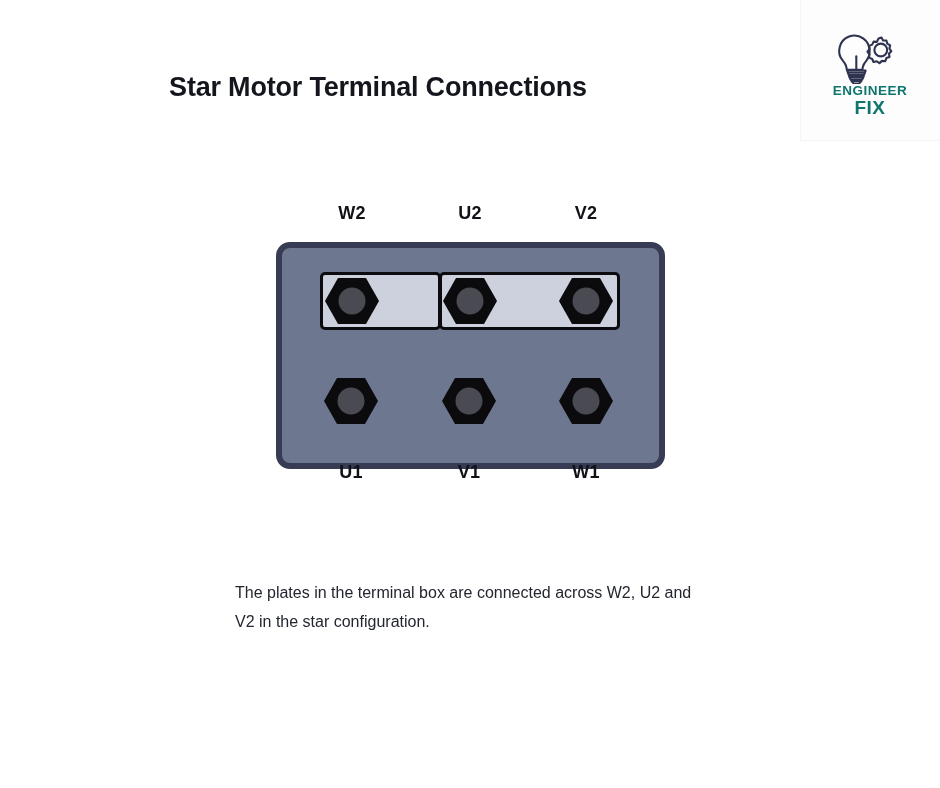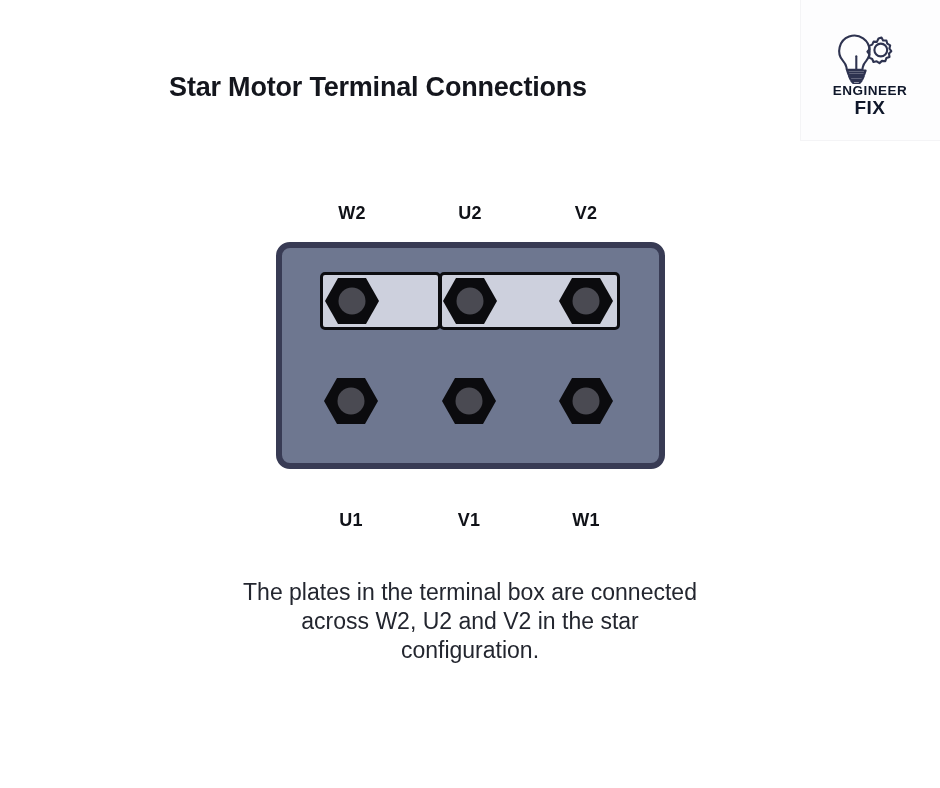--- a/index.html
+++ b/index.html
@@ -35,21 +35,21 @@
     width: 96px;
     height: 88px;
     text-align: center;
   }
   #brand-logo .mark {
     width: 96px;
     height: 56px;
     display: block;
   }
   #brand-logo .wordmark {
-    color: #0f172a;
+    color: #0f766e;
     font-weight: 700;
     letter-spacing: 0.5px;
     line-height: 1.05;
     margin-top: 1px;
   }
   #brand-logo .wordmark .l1 { font-size: 13.5px; display: block; }
   #brand-logo .wordmark .l2 { font-size: 19px; display: block; }
 
   
   #page-title {
@@ -112,30 +112,30 @@
   .terminal-label {
     position: absolute;
     transform: translateX(-50%);
     font-size: 18px;
     font-weight: 700;
     color: #101218;
     white-space: nowrap;
     letter-spacing: 0.3px;
   }
   .label-top { top: 203px; }
-  .label-bottom { top: 510px; }
+  .label-bottom { top: 462px; }
 
   
   #caption {
     position: absolute;
     left: 235px;
     top: 578px;
     width: 470px;
-    text-align: center;
-    font-size: 23px;
+    text-align: left;
+    font-size: 16px;
     line-height: 29px;
     color: #23262f;
   }
 </style>
 </head>
 <body>
 
 <div id="panel-edge"></div>
 
 <div id="brand-logo">

